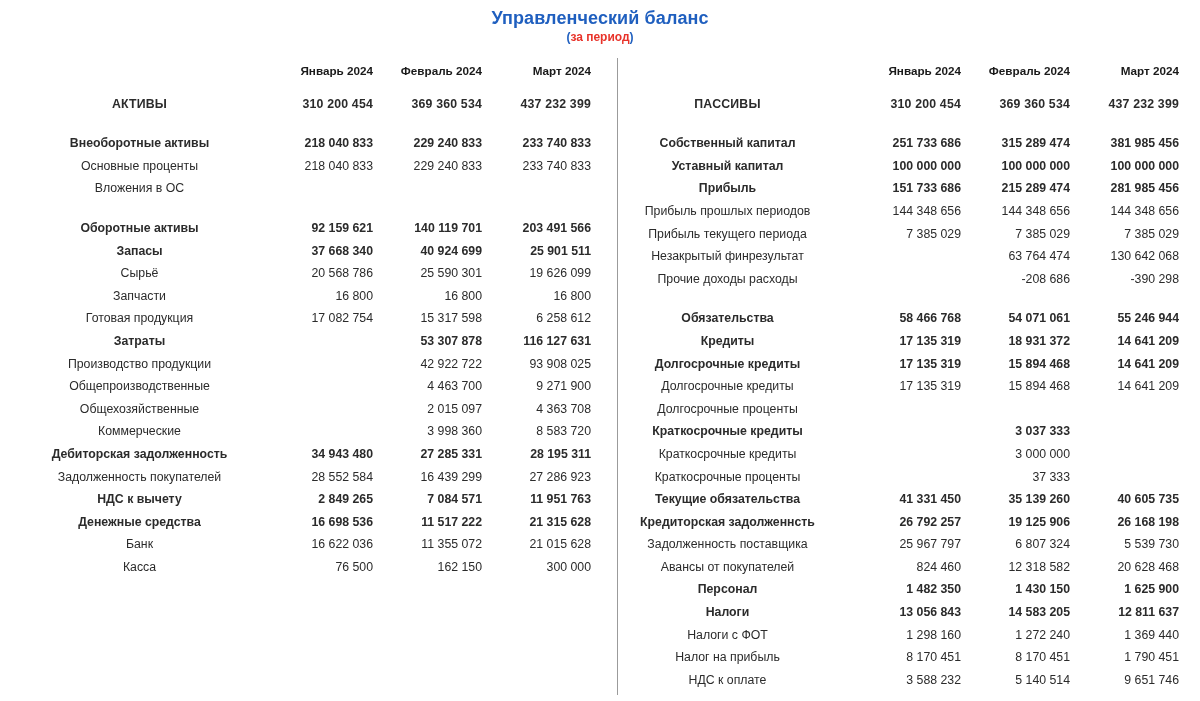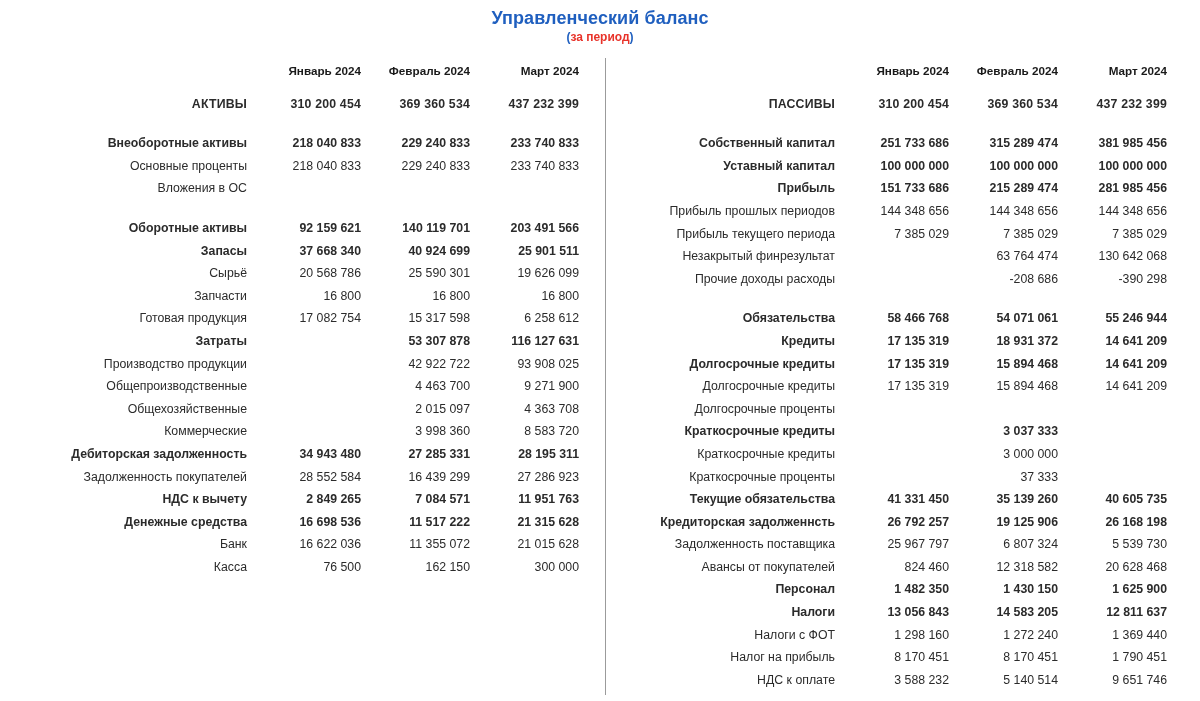--- a/index.html
+++ b/index.html
@@ -37,21 +37,21 @@
     line-height: 19px;
   }
   .title-sub .sub-inner {
     color: #E8332A;
   }
 
   
   .panels {
     position: absolute;
     top: 58px;
-    left: 0;
+    left: 12px;
     width: 1082px;
     height: 640px;
     display: flex;
   }
   .panel {
     position: relative;
     height: 100%;
     box-sizing: border-box;
   }
   .panel-left  { width: 606px; padding-left: 8px; }
@@ -92,21 +92,21 @@
     color: #1a1a1a;
     text-align: right;
     padding-right: 1px;
     vertical-align: top;
     padding-top: 6px;
   }
   tr.hdr th.lbl { text-align: left; }
 
   tr.row { height: 22.6px; }
   tr.row td.lbl {
-    text-align: right;
+    text-align: center;
     color: #2b2b2b;
     padding-right: 6px;
   }
   tr.row td.num {
     text-align: right;
     padding-right: 1px;
     color: #2b2b2b;
     font-variant-numeric: tabular-nums;
   }
 

